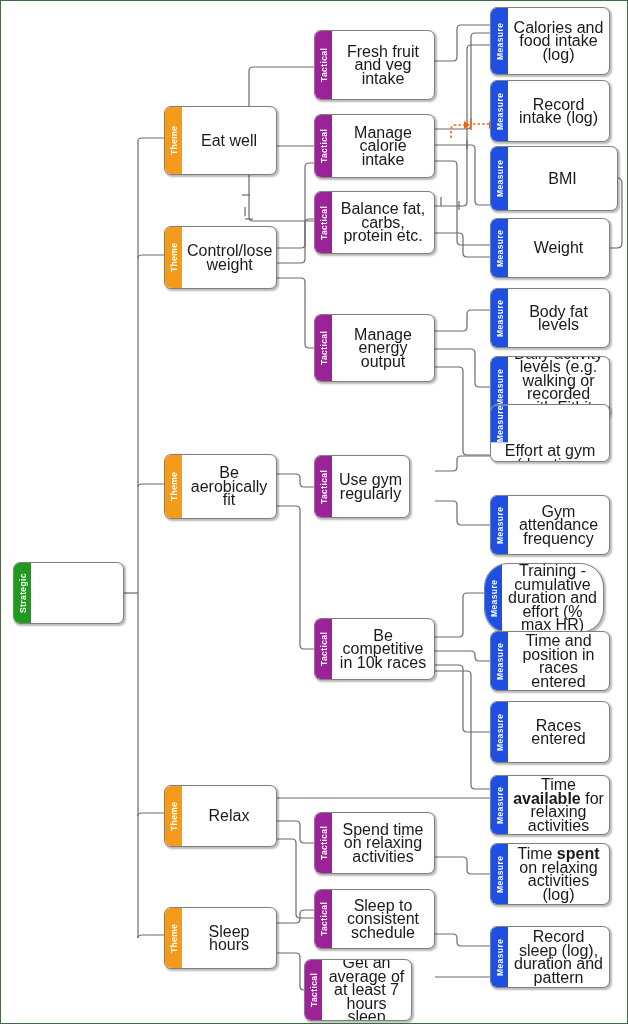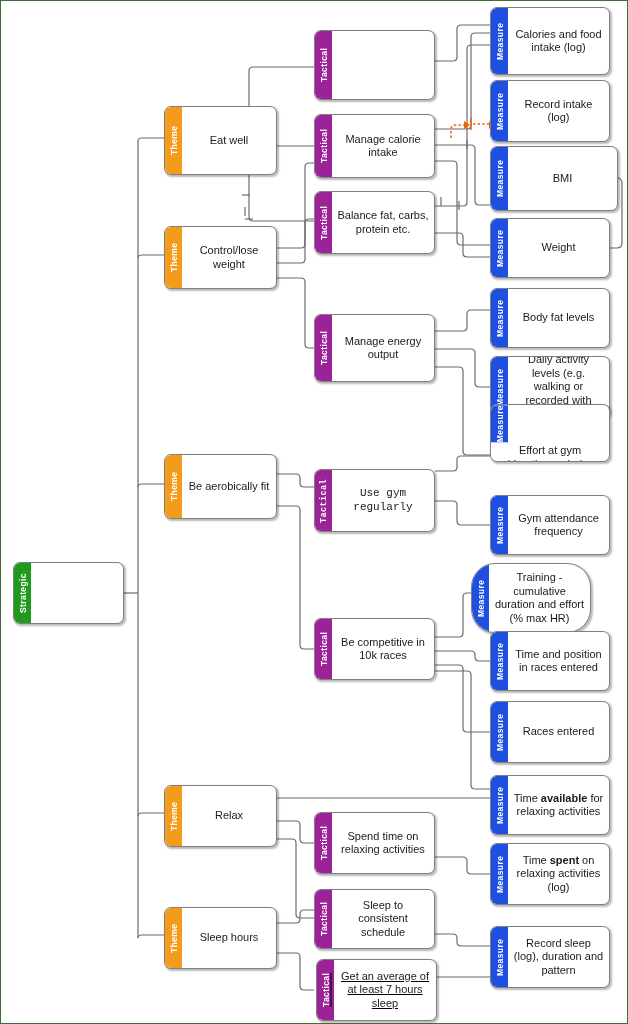--- a/index.html
+++ b/index.html
@@ -49,21 +49,21 @@
     white-space:nowrap;
     user-select:none;
   }
   .node .body{
     flex:1 1 auto;
     display:flex;
     align-items:center;
     justify-content:center;
     text-align:center;
     padding:2px 5px;
-    font-size:11px;
+    font-size:16px;
     line-height:13.5px;
     color:#1a1a1a;
     box-sizing:border-box;
   }
   .node.strategic .tag{background:#1f9a1f;}
   .node.theme     .tag{background:#f59b1c;}
   .node.tactical  .tag{background:#9b2397;}
   .node.measure   .tag{background:#1f4fe0;}
 
   .node.strategic{border-radius:7px;}
@@ -182,40 +182,43 @@
         </div>
       </div>
       <div class="node theme" style="left: 163px; top: 906px; width: 113px; height: 62px;">
         <div class="tag">Theme</div>
         <div class="body">
           <span>Sleep hours</span>
         </div>
       </div>
       <div class="node tactical" style="left: 313px; top: 29px; width: 121px; height: 70px;">
         <div class="tag">Tactical</div>
+        <div class="body">
+          <span>Fresh fruit and veg intake</span>
+        </div>
       </div>
       <div class="node tactical" style="left: 313px; top: 113px; width: 121px; height: 64px;">
         <div class="tag">Tactical</div>
         <div class="body">
           <span>Manage calorie intake</span>
         </div>
       </div>
       <div class="node tactical" style="left: 313px; top: 190px; width: 121px; height: 63px;">
         <div class="tag">Tactical</div>
         <div class="body">
           <span>Balance fat, carbs, protein etc.</span>
         </div>
       </div>
       <div class="node tactical" style="left: 313px; top: 313px; width: 121px; height: 68px;">
         <div class="tag">Tactical</div>
         <div class="body">
           <span>Manage energy output</span>
         </div>
       </div>
-      <div class="node tactical" style="left: 313px; top: 468px; width: 121px; height: 63px; font-family: Liberation Mono, monospace;">
+      <div class="node tactical" style="left: 313px; top: 454px; width: 96px; height: 63px;">
         <div class="tag">Tactical</div>
         <div class="body">
           <span>Use gym regularly</span>
         </div>
       </div>
       <div class="node tactical" style="left: 313px; top: 617px; width: 121px; height: 62px;">
         <div class="tag">Tactical</div>
         <div class="body">
           <span>Be competitive in 10k races</span>
         </div>
@@ -225,21 +228,21 @@
         <div class="body">
           <span>Spend time on relaxing activities</span>
         </div>
       </div>
       <div class="node tactical" style="left: 313px; top: 888px; width: 121px; height: 60px;">
         <div class="tag">Tactical</div>
         <div class="body">
           <span>Sleep to consistent schedule</span>
         </div>
       </div>
-      <div class="node tactical" style="left: 315px; top: 958px; width: 121px; height: 62px; text-decoration: underline;">
+      <div class="node tactical" style="left: 303px; top: 958px; width: 108px; height: 62px;">
         <div class="tag">Tactical</div>
         <div class="body">
           <span>Get an average of at least 7 hours sleep</span>
         </div>
       </div>
       <div class="node measure" style="left: 489px; top: 6px; width: 120px; height: 68px;">
         <div class="tag">Measure</div>
         <div class="body">
           <span>Calories and food intake (log)</span>
         </div>
@@ -279,21 +282,21 @@
         <div class="body">
           <span>Effort at gym (duration, calories burned and % max HR)</span>
         </div>
       </div>
       <div class="node measure" style="left: 489px; top: 494px; width: 120px; height: 60px;">
         <div class="tag">Measure</div>
         <div class="body">
           <span>Gym attendance frequency</span>
         </div>
       </div>
-      <div class="node measure" style="left: 470px; top: 562px; width: 120px; height: 70px; border-radius: 24px;">
+      <div class="node measure" style="left: 483px; top: 562px; width: 120px; height: 70px; border-radius: 24px;">
         <div class="tag">Measure</div>
         <div class="body">
           <span>Training - cumulative duration and effort (% max HR)</span>
         </div>
       </div>
       <div class="node measure" style="left: 489px; top: 630px; width: 120px; height: 60px;">
         <div class="tag">Measure</div>
         <div class="body">
           <span>Time and position in races entered</span>
         </div>

